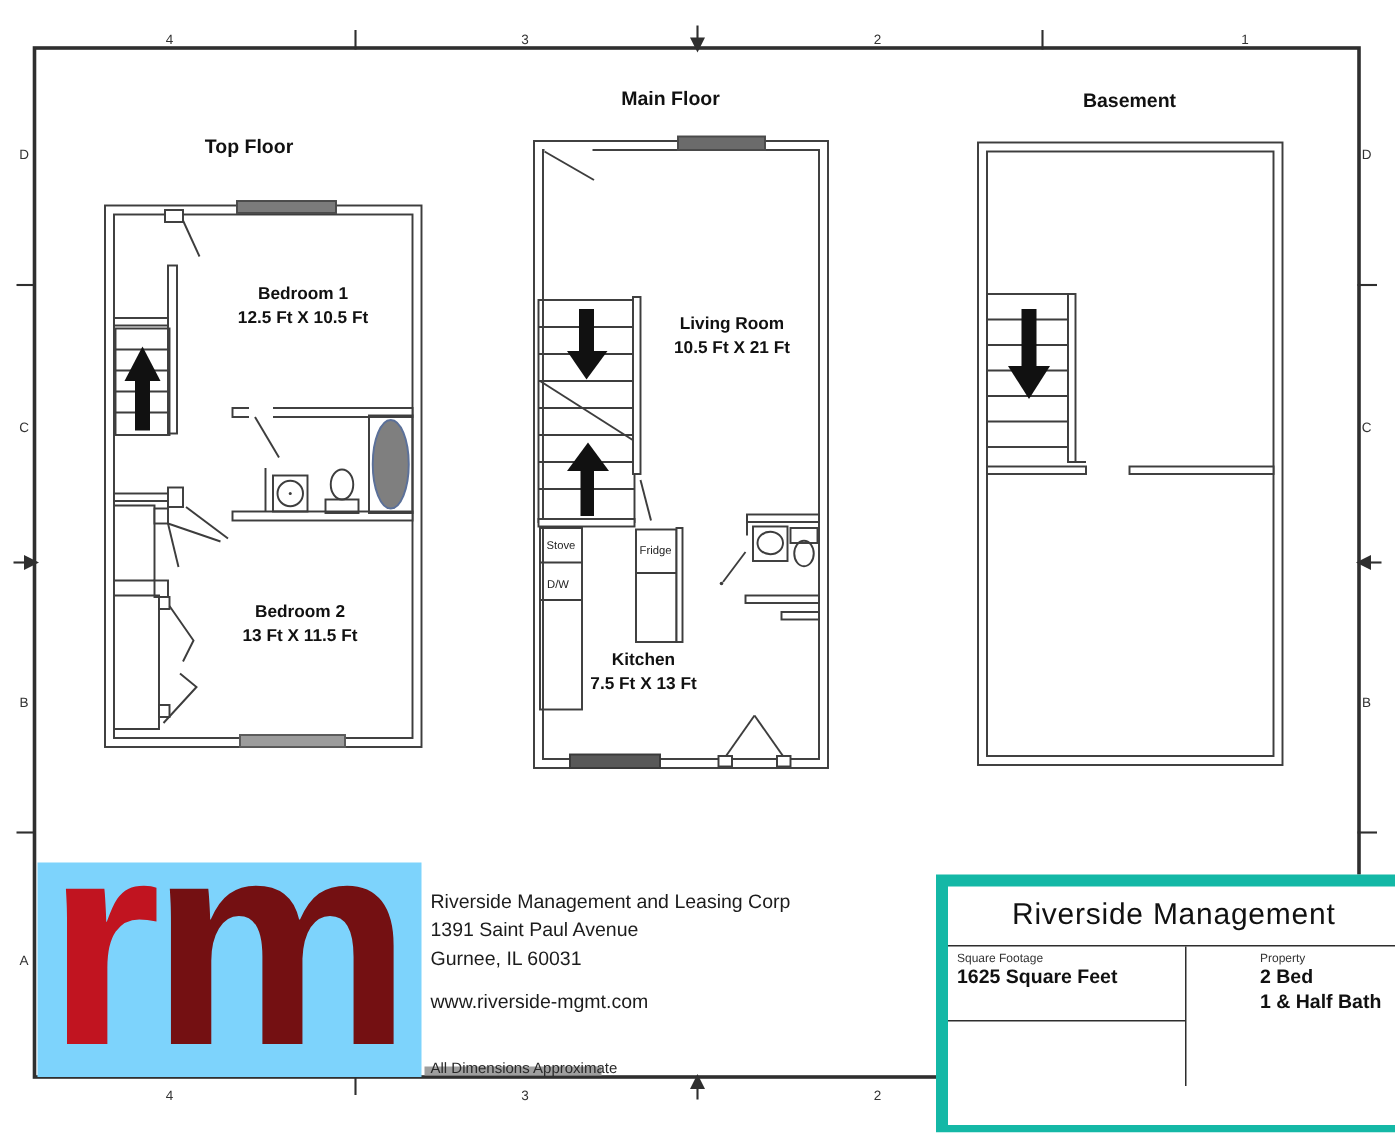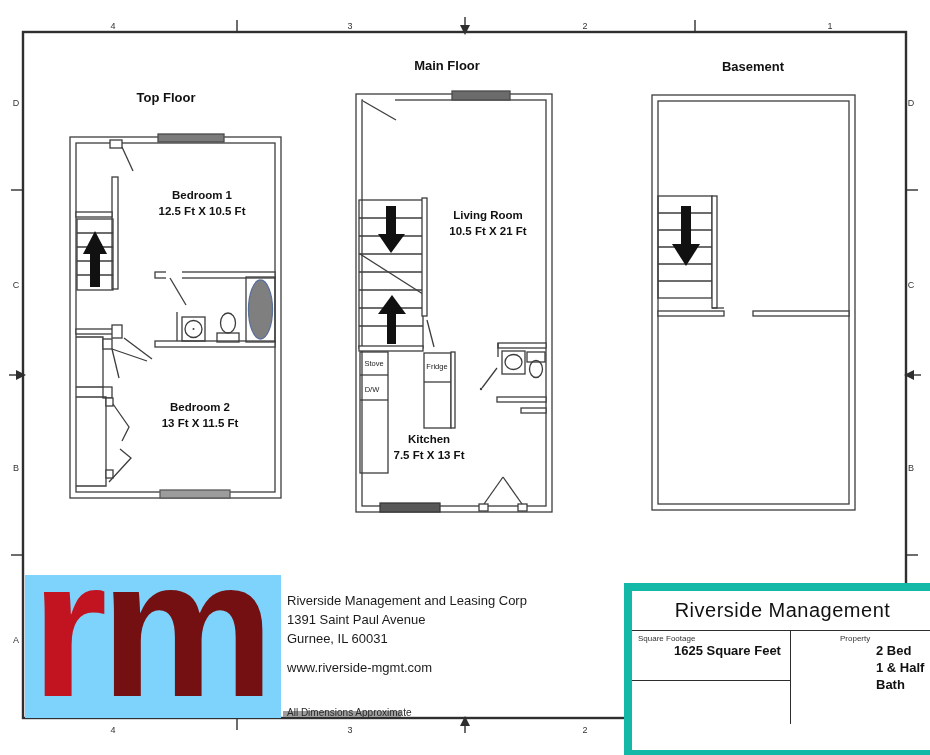--- a/index.html
+++ b/index.html
@@ -53,21 +53,21 @@
     display: flex; align-items: center; justify-content: center;
     font-size: 20px; letter-spacing: 0.5px;
   }
   .tb-body { display: flex; height: 93px; gap: 43px; }
   .tb-left { width: 159px; border-right: 1.5px solid #2d2d2d; display: flex; flex-direction: column; }
   .tb-cell { padding: 3px 6px; }
   .tb-sqft { height: 50px; border-bottom: 1.5px solid #2d2d2d; }
   .tb-building { flex: 1; }
   .tb-right { flex: 1; }
   .tb-label { font-size: 8px; color: #333; }
-  .tb-value { font-size: 13px; font-weight: bold; line-height: 1.3; margin-left: 36px; }
+  .tb-value { font-size: 13px; font-weight: bold; line-height: 1.3; }
 </style>
 </head>
 <body>
 
 <div class="page">
 
 <svg width="930" height="755" viewBox="0 0 930 755" font-family="&quot;Liberation Sans&quot;, sans-serif">
 
   <g>
     <rect x="23" y="32" width="883" height="686" fill="none" stroke="#2f2f2f" stroke-width="2.4"></rect>

